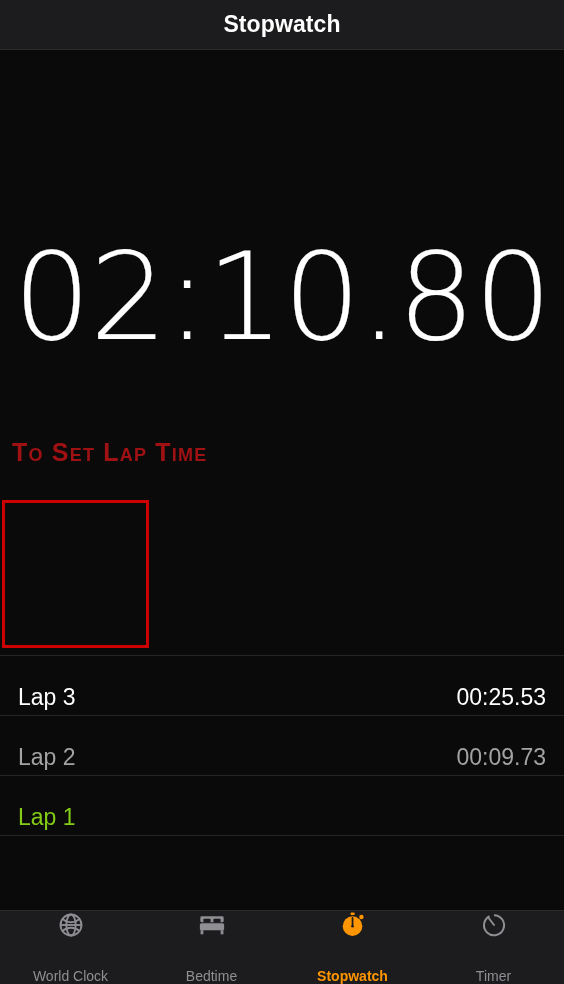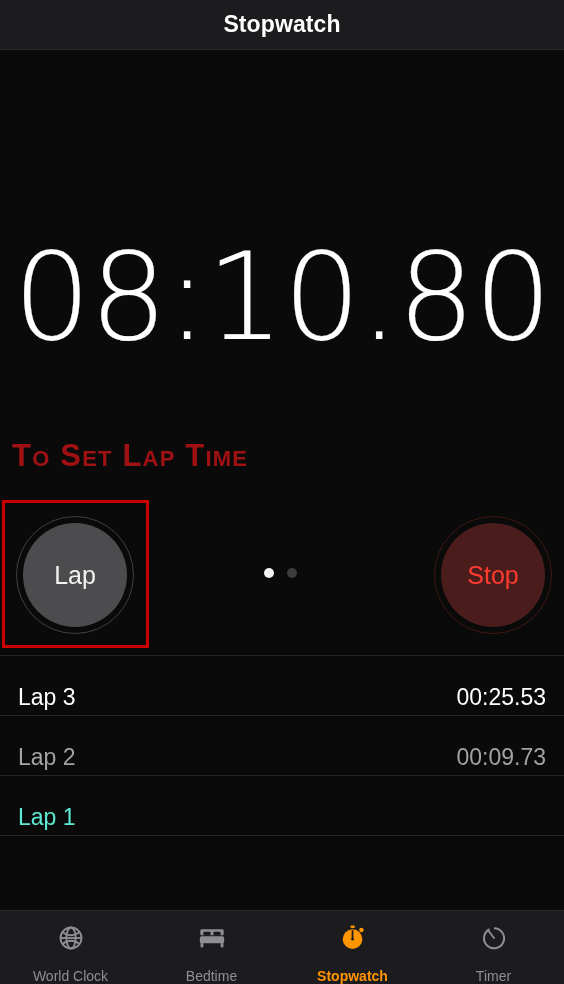--- a/index.html
+++ b/index.html
@@ -44,21 +44,21 @@
     letter-spacing:-1px;
     line-height:1;
     font-family:"DejaVu Sans", sans-serif;
     -webkit-text-stroke:0.2px #fff;
   }
 
   
   .annotation-caption {
     position:absolute; left:12px; top:438px;
     color:#a01114;
-    font-size:31px;
+    font-size:25px;
     font-weight:700;
     font-variant:small-caps;
     letter-spacing:1.2px;
     font-family:"Liberation Sans", sans-serif;
   }
 
   
   .controls {
     position:absolute; top:500px; left:0;
     width:564px; height:150px;
@@ -112,75 +112,58 @@
     border-top:1px solid #252527;
   }
   .lap-row .lap-name,
   .lap-row .lap-time {
     font-size:23px;
     font-weight:400;
     margin-top:24px;
   }
   .lap-row.white  .lap-name, .lap-row.white  .lap-time { color:#ffffff; }
   .lap-row.green  .lap-name, .lap-row.green  .lap-time { color:#a3a3a3; }
-  .lap-row.red    .lap-name, .lap-row.red    .lap-time { color:#5eead4; }
+  .lap-row.red    .lap-name, .lap-row.red    .lap-time { color:#84cc16; }
   .lap-row.empty  { height:62px; }
 
   
   .tabbar {
     position:absolute; left:0; bottom:0;
     width:564px; height:74px;
     background:#1c1c1e;
     border-top:1px solid #2a2a2c;
     display:flex;
   }
   .tab {
     flex:1;
     display:flex; flex-direction:column;
-    align-items:center; justify-content:flex-end;
+    align-items:center; justify-content:space-between;
     gap:16px;
     color:#8e8e93;
   }
   .tab .tab-label { font-size:14px; }
   .tab.active { color:#ff9500; }
   .tab.active .tab-label { font-weight:600; }
   .tab svg { display:block; }
 </style>
 </head>
 <body>
 
 <div id="app">
 
   <div class="titlebar">
     <div class="title">Stopwatch</div>
   </div>
 
   <div class="timer-wrap">
-    <div class="timer">08:10.80</div>
+    <div class="timer">02:10.80</div>
   </div>
 
   <div class="annotation-caption">To Set Lap Time</div>
 
-  <div class="controls">
-
-    <div class="btn-ring lap-ring"></div>
-    <div class="btn-circle lap-btn">
-      <span>Lap</span>
-    </div>
-
-    <div class="page-dots">
-      <span class="dot active"></span>
-      <span class="dot inactive"></span>
-    </div>
-
-    <div class="btn-ring stop-ring"></div>
-    <div class="btn-circle stop-btn">
-      <span>Stop</span>
-    </div>
-  </div>
 
   <div class="annotation-box"></div>
 
   <div class="lap-list">
     <div class="lap-row white">
       <span class="lap-name">Lap 3</span>
       <span class="lap-time">00:25.53</span>
     </div>
     <div class="lap-row green">
       <span class="lap-name">Lap 2</span>

